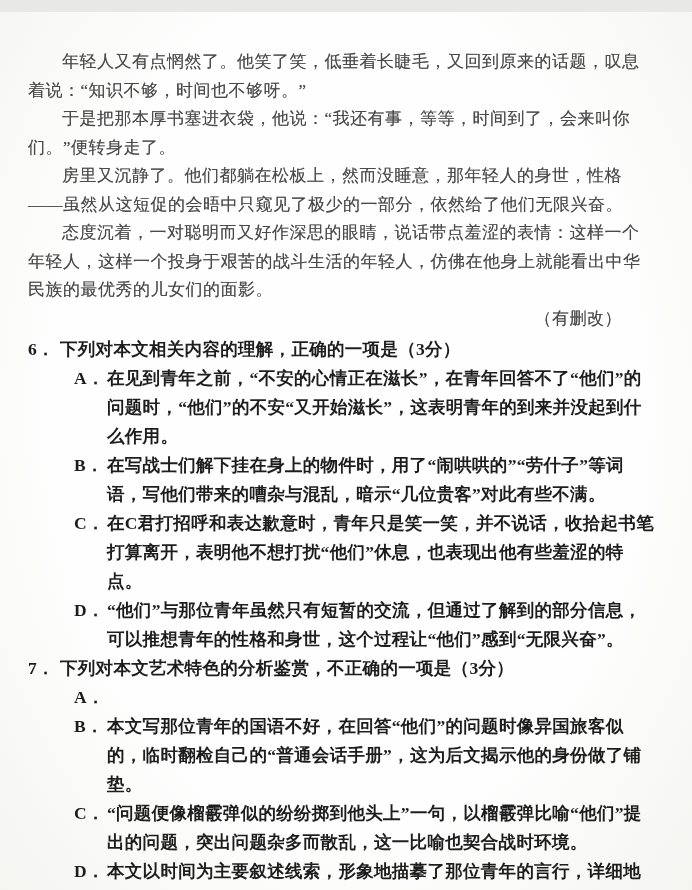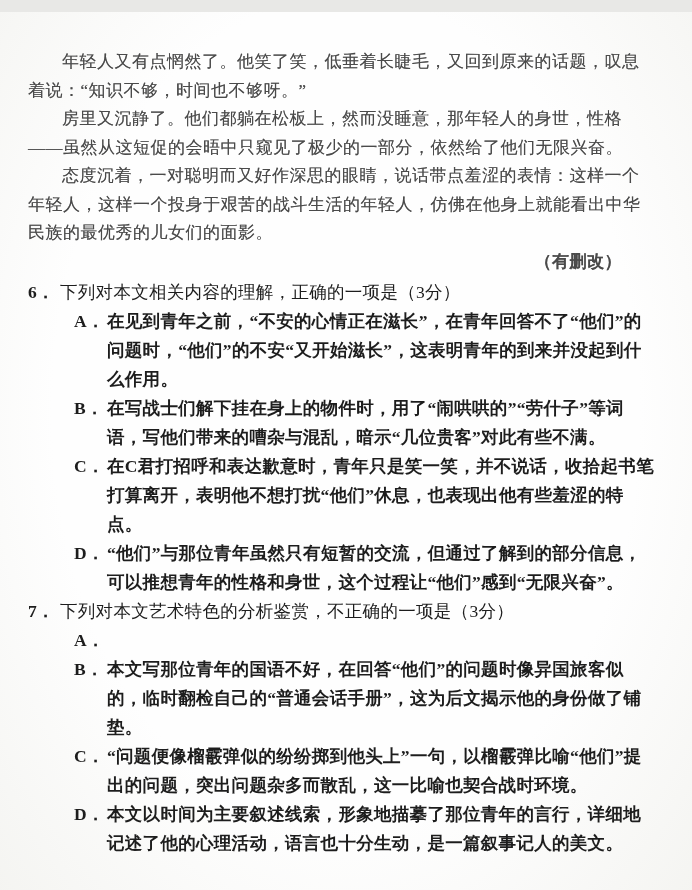--- a/index.html
+++ b/index.html
@@ -25,35 +25,34 @@
     letter-spacing:0.5px;
     text-shadow:0 0 0.6px rgba(60,60,60,.55);
   }
   .source-note{
     margin:0;
     text-align:right;
     padding-right:34px;
     font-size:17px;
     line-height:30px;
     color:#3c3c3c;
-    font-weight:bold;
   }
   
   .questions{margin-top:2px;}
   .q{margin:0;}
   .q-head{display:flex;}
   .q-num{
     flex:0 0 32px;
     font-size:17.5px;line-height:29px;
     color:#1d1d1d;font-weight:600;
   }
   .q-stem{
     flex:1;
     font-size:17.5px;line-height:29px;
-    color:#1d1d1d;font-weight:400;
+    color:#1d1d1d;font-weight:700;
     letter-spacing:0.3px;
   }
   .opt{display:flex;padding-left:46px;}
   .opt-label{
     flex:0 0 33px;
     font-size:17.5px;line-height:29px;
     color:#1d1d1d;font-weight:600;
   }
   .opt-text{
     flex:1;
@@ -62,20 +61,21 @@
     letter-spacing:0.3px;
   }
 </style>
 </head>
 <body>
 
 <div class="page">
 
   <div class="passage">
     <p>年轻人又有点惘然了。他笑了笑，低垂着长睫毛，又回到原来的话题，叹息着说：“知识不够，时间也不够呀。”</p>
+    <p>于是把那本厚书塞进衣袋，他说：“我还有事，等等，时间到了，会来叫你们。”便转身走了。</p>
     <p>房里又沉静了。他们都躺在松板上，然而没睡意，那年轻人的身世，性格——虽然从这短促的会晤中只窥见了极少的一部分，依然给了他们无限兴奋。</p>
     <p>态度沉着，一对聪明而又好作深思的眼睛，说话带点羞涩的表情：这样一个年轻人，这样一个投身于艰苦的战斗生活的年轻人，仿佛在他身上就能看出中华民族的最优秀的儿女们的面影。</p>
     <p class="source-note">（有删改）</p>
   </div>
 
   <div class="questions">
 
     <div class="q">
       <div class="q-head">
         <span class="q-num">6．</span>

